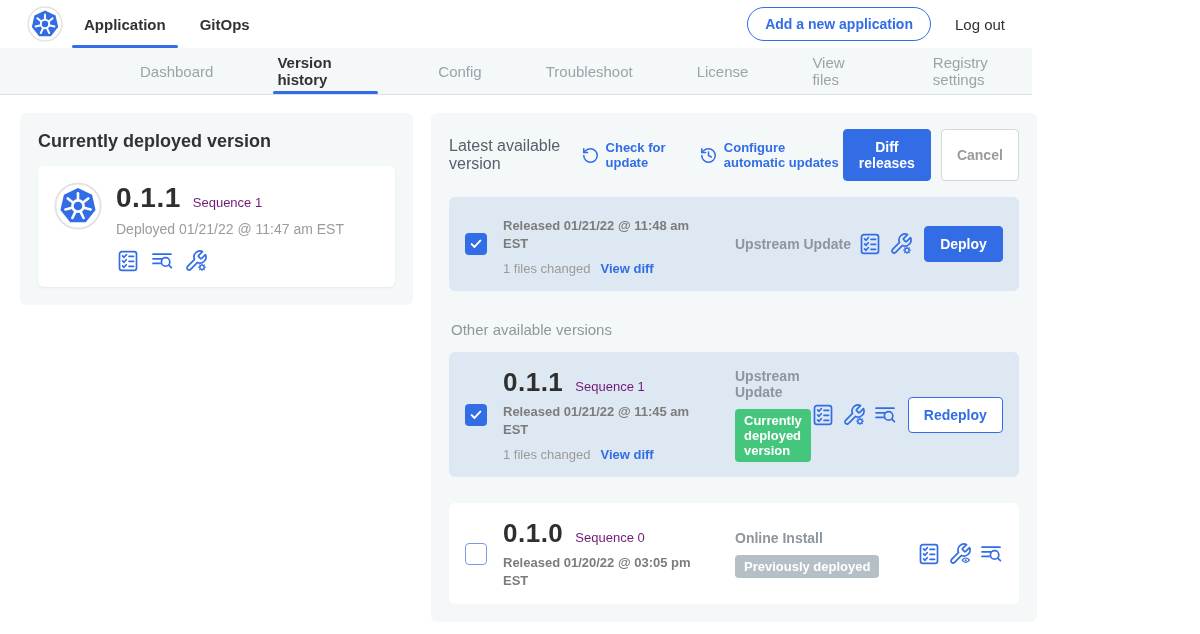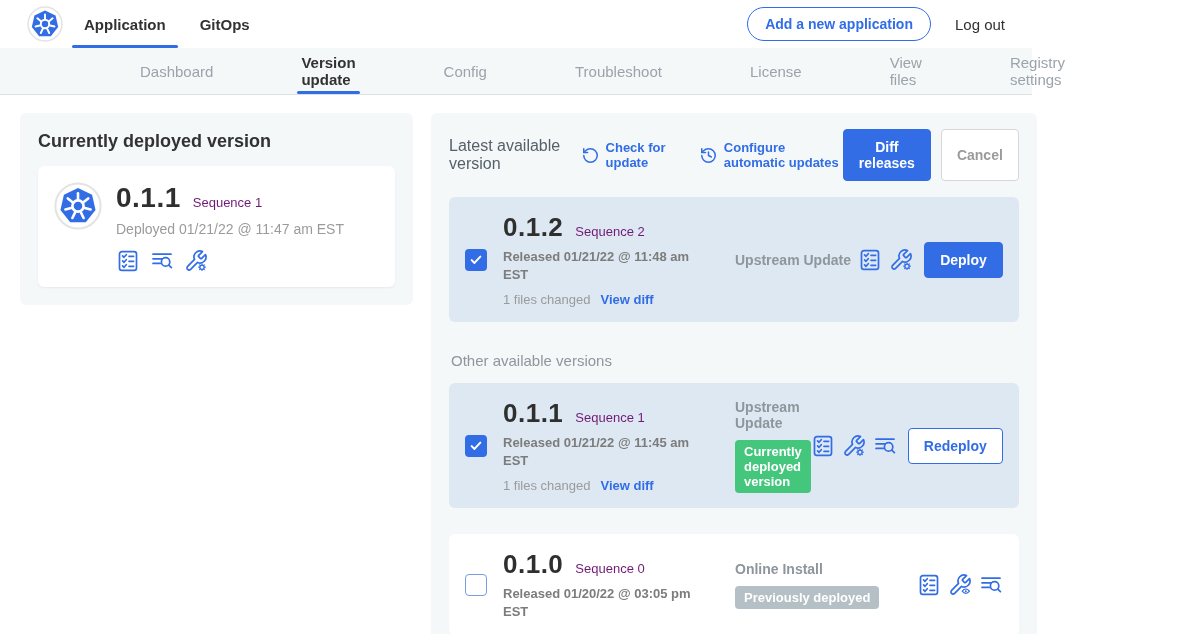--- a/index.html
+++ b/index.html
@@ -17,21 +17,21 @@
   .header-tab.active::after { content:""; position:absolute; left:-12px; right:-12px;
     bottom:0; height:3px; background:#326de6; border-radius:2px; }
   .header-right { margin-left:auto; display:flex; align-items:center; gap:24px; padding-right:27px; }
   .pill-btn { border:1.5px solid #326de6; color:#326de6; background:#fff; font-weight:bold;
     font-size:14px; padding:8px 17px; border-radius:18px; cursor:pointer;
     font-family:"Liberation Sans",sans-serif; }
   .logout { font-size:15px; color:#323232; cursor:pointer; }
 
   
   .subnav { height:47px; flex:0 0 47px; background:#f5f8f9; border-bottom:1px solid #dbe1e5;
-    display:flex; align-items:stretch; padding-left:140px; gap:88px; }
+    display:flex; align-items:stretch; padding-left:140px; gap:64px; }
   .subnav-item { display:flex; align-items:center; font-size:15px; color:#9ba3ab;
     cursor:pointer; position:relative; }
   .subnav-item.active { color:#323232; font-weight:bold; }
   .subnav-item.active::after { content:""; position:absolute; left:-4px; right:-4px; bottom:0;
     height:3px; background:#326de6; border-radius:2px; }
 
   
   .main { flex:1; display:flex; gap:18px; padding:18px 20px; align-items:flex-start; background:#fff; }
   .panel { background:#f5f8f9; border-radius:6px; }
   .left-panel { width:393px; flex:0 0 393px; padding:16px 18px 18px; }
@@ -170,21 +170,21 @@
       <div class="header-tab">GitOps</div>
     </div>
     <div class="header-right">
       <button class="pill-btn">Add a new application</button>
       <span class="logout">Log out</span>
     </div>
   </div>
 
   <div class="subnav">
     <div class="subnav-item">Dashboard</div>
-    <div class="subnav-item active">Version update</div>
+    <div class="subnav-item active">Version history</div>
     <div class="subnav-item">Config</div>
     <div class="subnav-item">Troubleshoot</div>
     <div class="subnav-item">License</div>
     <div class="subnav-item">View files</div>
     <div class="subnav-item">Registry settings</div>
   </div>
 
   <div class="main">
 
     <div class="panel left-panel">
@@ -236,24 +236,20 @@
         </span>
       </div>
 
       <div class="version-row selected">
         <div class="checkbox checked">
           <svg width="16" height="16" viewBox="0 0 24 24">
               <use href="#i-check"></use>
             </svg>
         </div>
         <div class="row-version-col">
-          <div class="row-ver-line">
-            <span class="row-ver-big">0.1.2</span>
-            <span class="seq">Sequence 2</span>
-          </div>
           <div class="released">Released 01/21/22 @ 11:48 am EST</div>
           <div class="files-line">
             <span>1 files changed</span>
             <span class="view-diff">View diff</span>
           </div>
         </div>
         <div class="row-mid">
           <div class="source">Upstream Update</div>
         </div>
         <div class="row-right">

